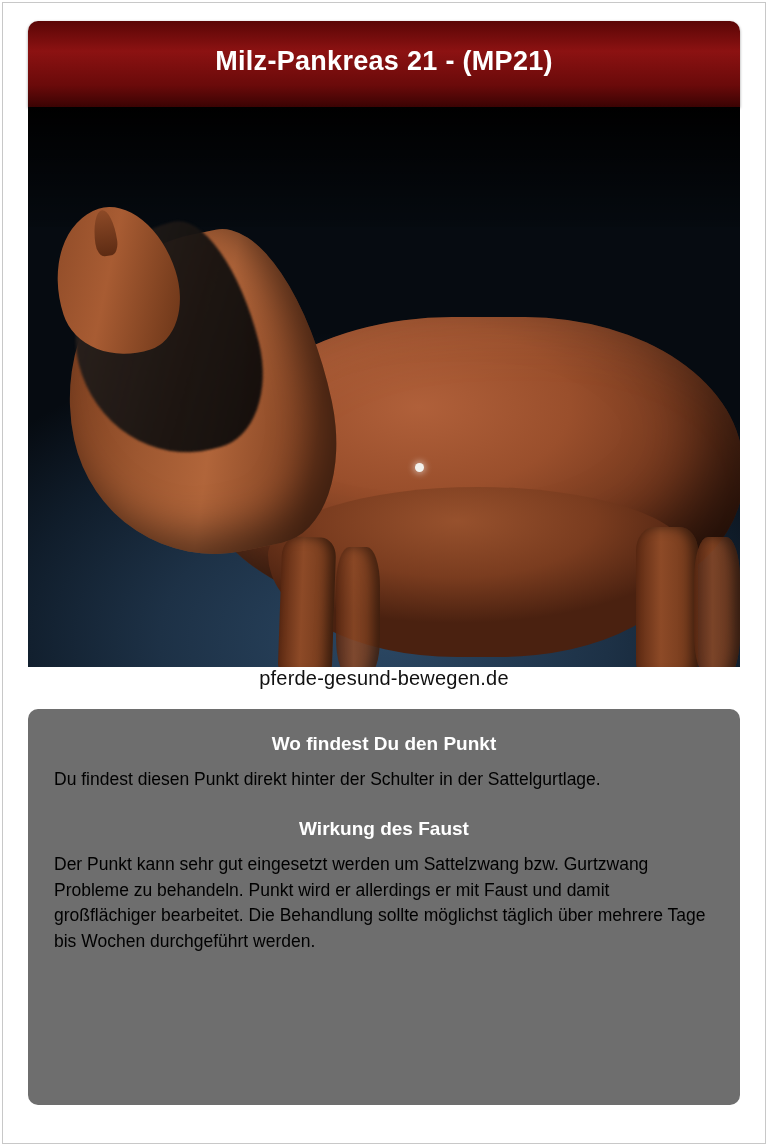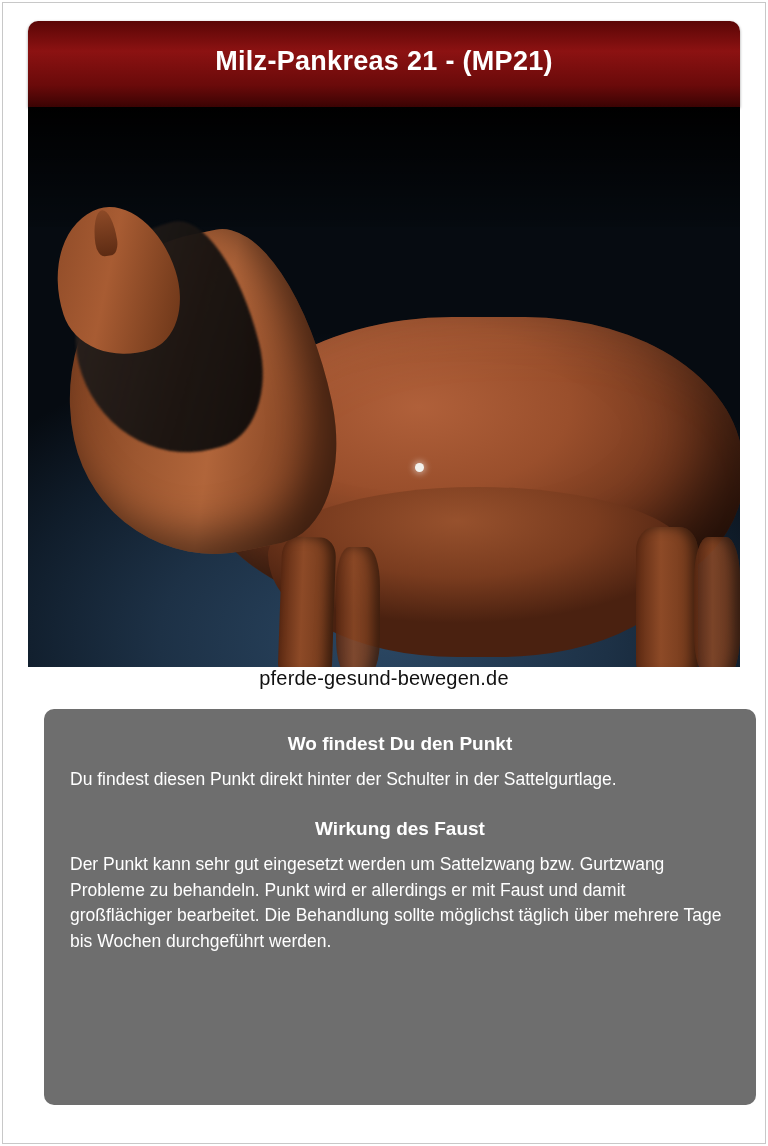--- a/index.html
+++ b/index.html
@@ -201,36 +201,35 @@
 
   .info-box {
     position: relative;
     width: 712px;
     height: 396px;
     background: #6e6e6e;
     border-radius: 10px;
     box-sizing: border-box;
     padding: 18px 26px 20px 26px;
     color: #ffffff;
-    margin-left: 16px;
   }
   .section-heading {
     text-align: center;
     font-size: 19px;
     font-weight: bold;
     color: #ffffff;
     margin: 6px 0 12px 0;
   }
   .section-heading.second {
     margin-top: 26px;
   }
   .body-text {
     font-size: 17.5px;
     line-height: 1.45;
-    color: #ffffff;
+    color: #000000;
     margin: 0;
   }
 </style>
 </head>
 <body>
 
 <div class="page">
   <div class="page-frame"></div>
 
   <div class="card">

